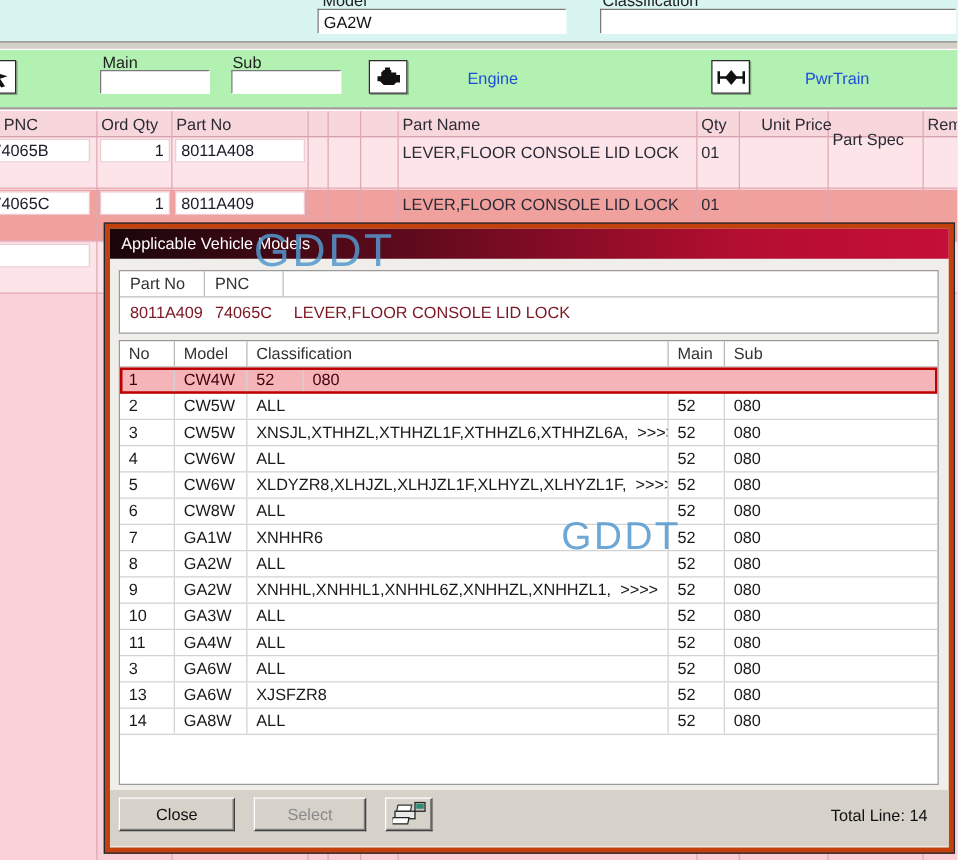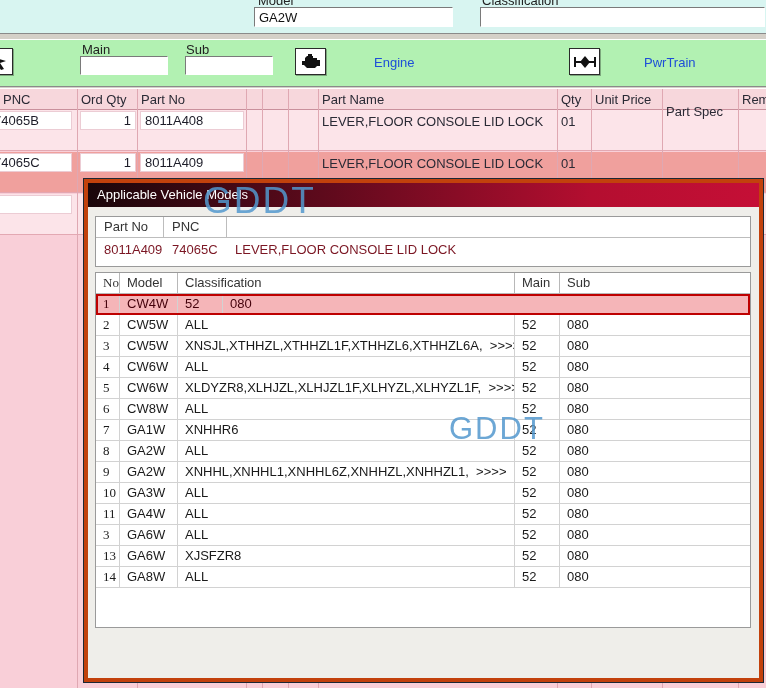--- a/index.html
+++ b/index.html
@@ -56,21 +56,21 @@
   .t1 .hc { line-height:20px; padding-left:8px; border-right:1px solid #bdbdbd; }
   .t1 .drow { display:flex; height:26px; color:#7B1623; }
   .t1 .dc { line-height:24px; padding-left:8px; white-space:nowrap; }
   .w-pn { width:68px; } .w-pnc { width:63px; } .w-nm { flex:1; border-right:none !important; }
 
   .t2 { position:absolute; left:7px; top:89px; width:656px; height:356px; background:#fff; border:1px solid #9a9a9a; overflow:hidden; }
   .t2 .hrow { display:flex; height:21px; border-bottom:1px solid #b8b8b8; color:#333; }
   .t2 .hc { line-height:20px; padding-left:7px; border-right:1px solid #b8b8b8; white-space:nowrap; }
   .mrow { display:flex; height:21px; border-bottom:1px solid #d2d2d2; color:#1a1a1a; cursor:default; }
   .mc { line-height:20px; padding-left:7px; border-right:1px solid #d2d2d2; white-space:pre; overflow:hidden; }
-  .c-no { width:24px;font-family:Liberation Serif, serif; } .c-model { width:58px; } .c-class { width:337px; } .c-main { width:45px; } .c-sub { flex:1; border-right:none !important; }
+  .c-no { width:44px; } .c-model { width:58px; } .c-class { width:337px; } .c-main { width:45px; } .c-sub { flex:1; border-right:none !important; }
   .mrow.sel { background:#F5B5B8; outline:2px solid #BE0000; outline-offset:-2px; color:#43000a; position:relative; z-index:2; }
 
   .btnbar { position:absolute; left:0; right:0; top:449px; height:45px; background:#D6D2CA; }
   .btn { position:absolute; top:6px; height:27px; background:#D6D2CA; border:1px solid; border-color:#ffffff #404040 #404040 #ffffff;
          box-shadow: inset -1px -1px 0 #808080; font:inherit; color:#111; cursor:pointer; }
   .btn-close { left:7px; width:93px; }
   .btn-select { left:115px; width:90px; color:#8a8a8a; }
   .btn-print { left:220px; width:38px; display:flex; align-items:center; justify-content:center; }
   .total-line { position:absolute; right:17px; top:13px; color:#111; }
 
@@ -142,21 +142,21 @@
     <div class="vline" style="left:557px"></div>
     <div class="vline" style="left:591px"></div>
     <div class="vline" style="left:662px"></div>
     <div class="vline" style="left:738px"></div>
 
     <span class="pcell" style="left:3px;top:0">PNC</span>
     <span class="pcell" style="left:81px;top:0">Ord Qty</span>
     <span class="pcell" style="left:141px;top:0">Part No</span>
     <span class="pcell" style="left:322px;top:0">Part Name</span>
     <span class="pcell" style="left:561px;top:0">Qty</span>
-    <span class="pcell" style="left:595px;top:0">Unit Price</span>
+    <span class="pcell" style="left:609px;top:0">Unit Price</span>
     <span class="pcell" style="left:666px;top:12px">Part Spec</span>
     <span class="pcell" style="left:742px;top:0">Rem</span>
 
     <div class="wbox bx-pnc" style="top:22px">74065B</div>
     <div class="wbox bx-qty" style="top:22px">1</div>
     <div class="wbox bx-pno" style="top:22px">8011A408</div>
     <span class="pcell" style="left:322px;top:22px">LEVER,FLOOR CONSOLE LID LOCK</span>
     <span class="pcell" style="left:561px;top:22px">01</span>
 
     <div class="wbox bx-pnc" style="top:64px">74065C</div>
@@ -285,19 +285,35 @@
         </div>
         <div class="mrow">
           <span class="mc c-no">14</span>
           <span class="mc c-model">GA8W</span>
           <span class="mc c-class">ALL</span>
           <span class="mc c-main">52</span>
           <span class="mc c-sub">080</span>
         </div>
       </div>
 
+      <div class="btnbar">
+        <button class="btn btn-close">Close</button>
+        <button class="btn btn-select">Select</button>
+        <button class="btn btn-print">
+          <span>
+            <svg width="27" height="21" viewBox="0 0 27 21">
+              <rect x="5" y="3" width="11" height="5" fill="#fff" stroke="#333" transform="skewX(-12)"></rect>
+              <rect x="2" y="8" width="16" height="6" fill="#e8e8e8" stroke="#222"></rect>
+              <rect x="3" y="13" width="13" height="5" fill="#fff" stroke="#222" transform="skewX(-12)"></rect>
+              <rect x="18" y="1" width="8" height="7" fill="#c8c4bc" stroke="#222"></rect>
+              <rect x="19" y="2" width="6" height="4" fill="#2E8B74"></rect>
+            </svg>
+          </span>
+        </button>
+        <span class="total-line">Total Line: 14</span>
+      </div>
     </div>
   </div>
 
   <div class="wm wm1">GDDT</div>
   <div class="wm wm2">GDDT</div>
 
 </div>
 
 </body></html>

